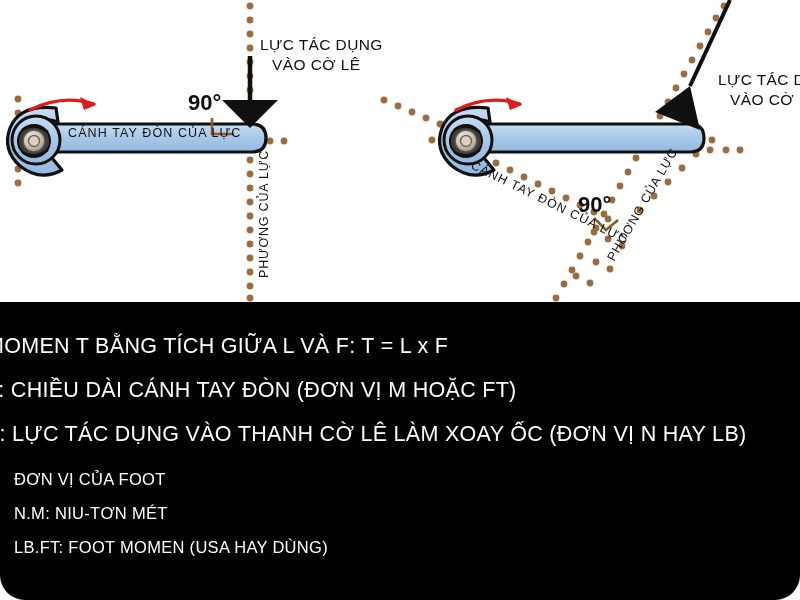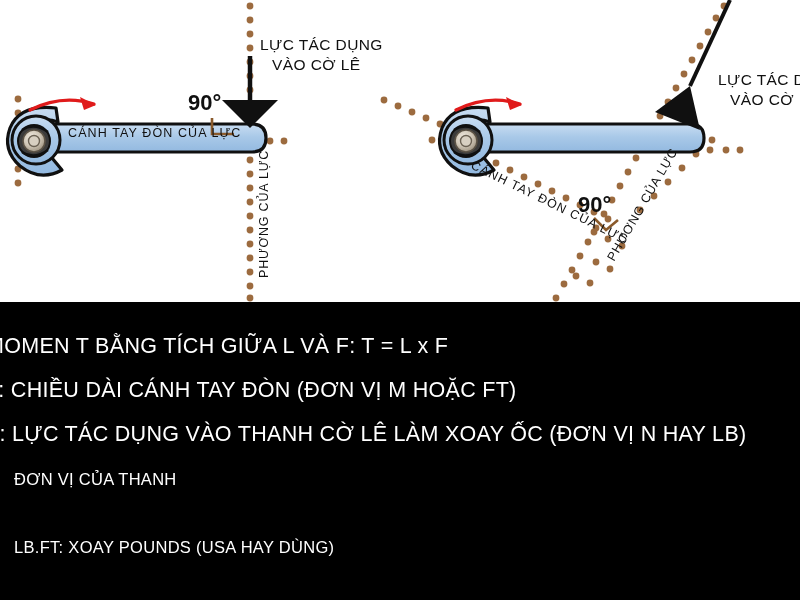--- a/index.html
+++ b/index.html
@@ -13,20 +13,21 @@
     overflow: hidden;
     font-family: "Liberation Sans", sans-serif;
     position: relative;
   }
   #page {
     position: relative;
     width: 800px;
     height: 600px;
     background: #ffffff;
     overflow: hidden;
+    border-radius: 25px;
   }
 
   
   #diagram-area {
     position: absolute;
     left: 0; top: 0;
     width: 800px;
     height: 302px;
     background: #ffffff;
     overflow: hidden;
@@ -327,19 +328,20 @@
   </div>
 
   <div id="black-panel">
 
     <div class="formula-line fl-main" style="left:-14px; top:32px;">MOMEN T BẰNG TÍCH GIỮA L VÀ F: T = L x F</div>
 
     <div class="formula-line fl-main" style="left:-14px; top:76px;">L: CHIỀU DÀI CÁNH TAY ĐÒN (ĐƠN VỊ M HOẶC FT)</div>
 
     <div class="formula-line fl-main" style="left:-14px; top:120px;">F: LỰC TÁC DỤNG VÀO THANH CỜ LÊ LÀM XOAY ỐC (ĐƠN VỊ N HAY LB)</div>
 
-    <div class="formula-line fl-sub" style="left:14px; top:168px;">ĐƠN VỊ CỦA THANH</div>
-
-
-    <div class="formula-line fl-sub" style="left:14px; top:236px;">LB.FT: XOAY POUNDS (USA HAY DÙNG)</div>
+    <div class="formula-line fl-sub" style="left:14px; top:168px;">ĐƠN VỊ CỦA FOOT</div>
+
+    <div class="formula-line fl-sub" style="left:14px; top:202px;">N.M: NIU-TƠN MÉT</div>
+
+    <div class="formula-line fl-sub" style="left:14px; top:236px;">LB.FT: FOOT MOMEN (USA HAY DÙNG)</div>
   </div>
 
 </div>
 
 </body></html>

